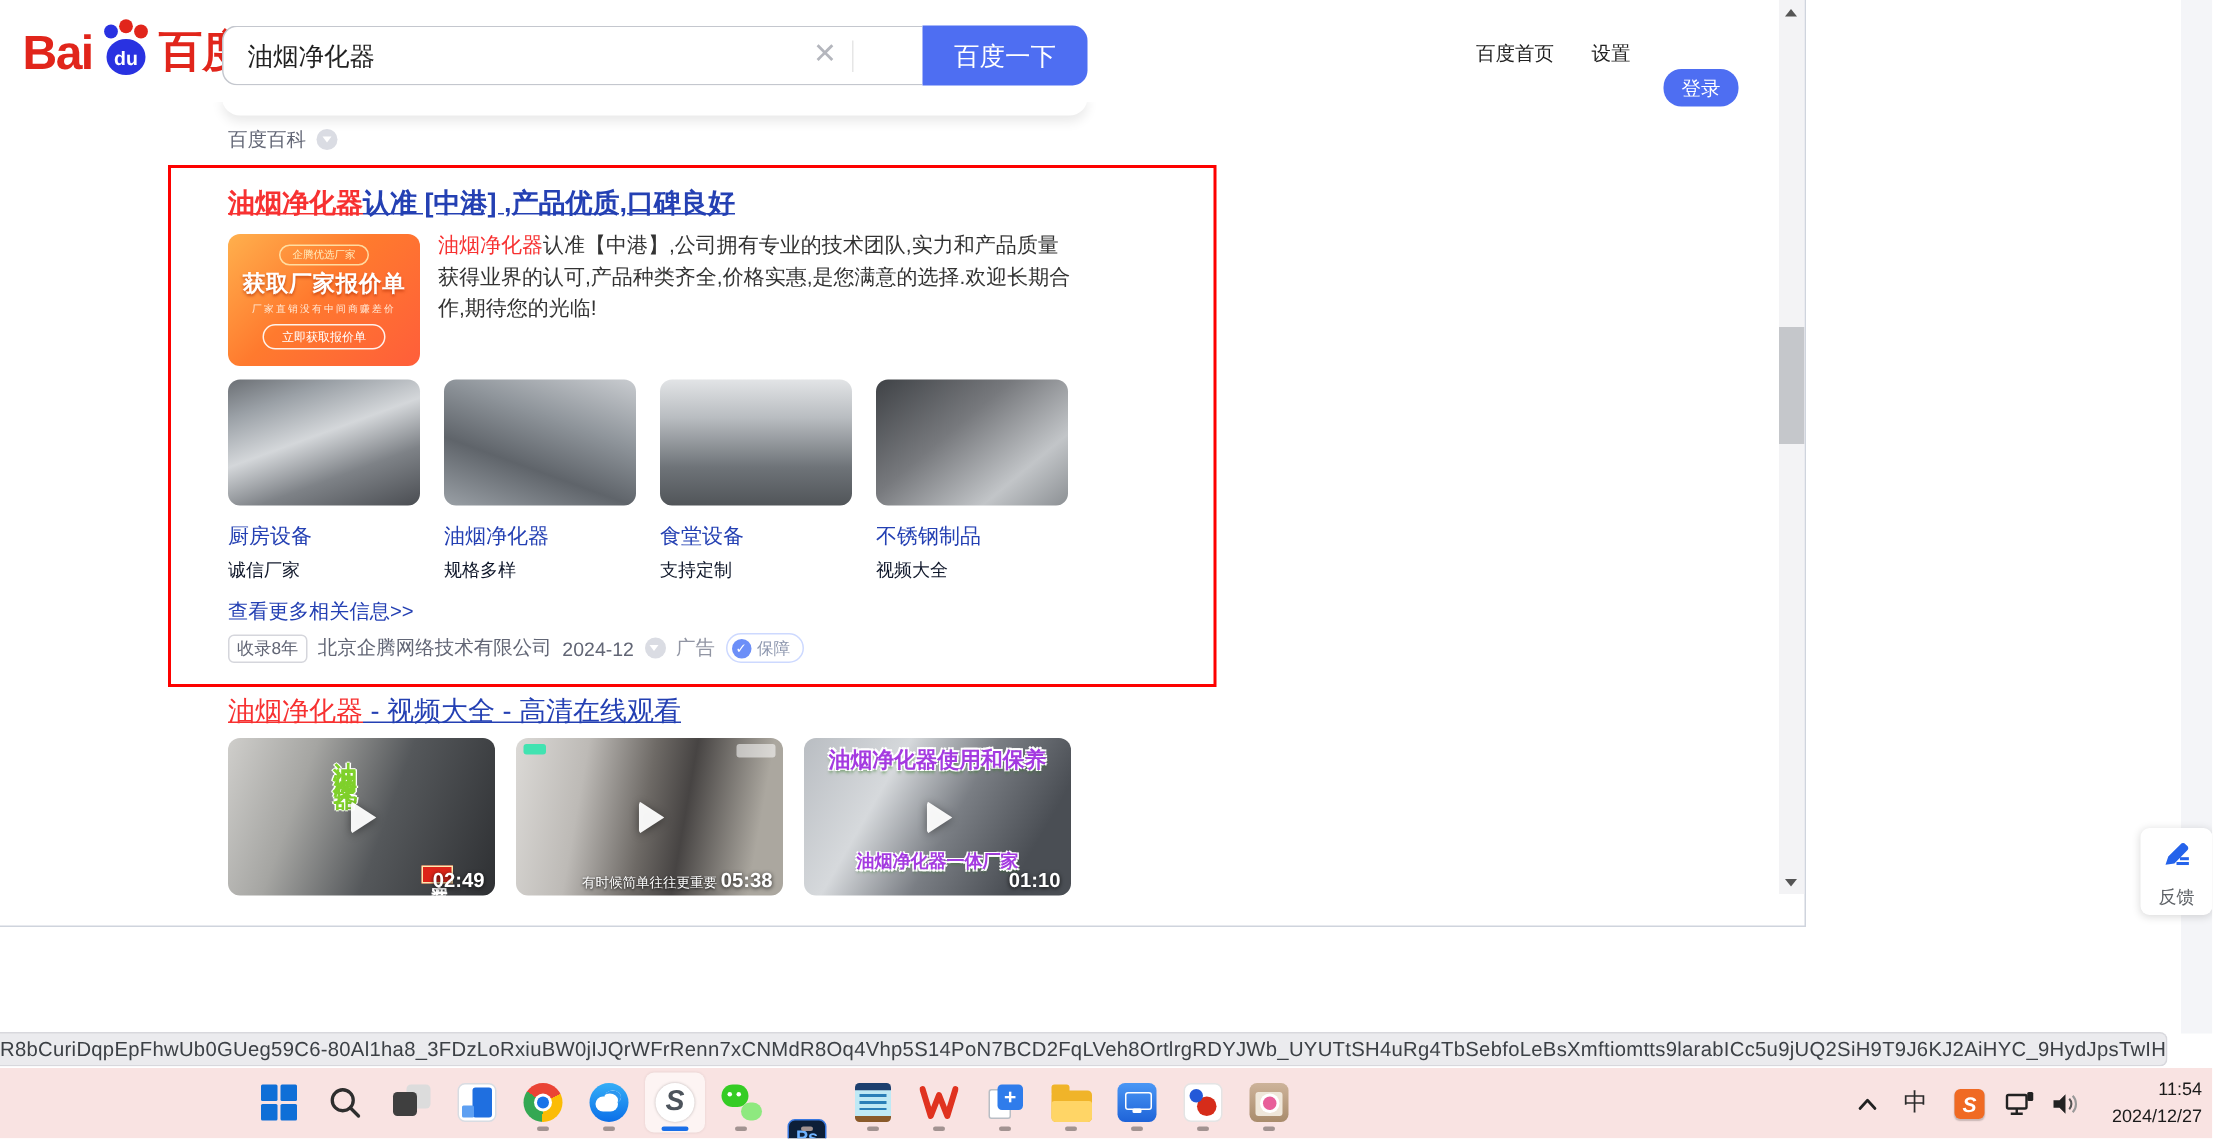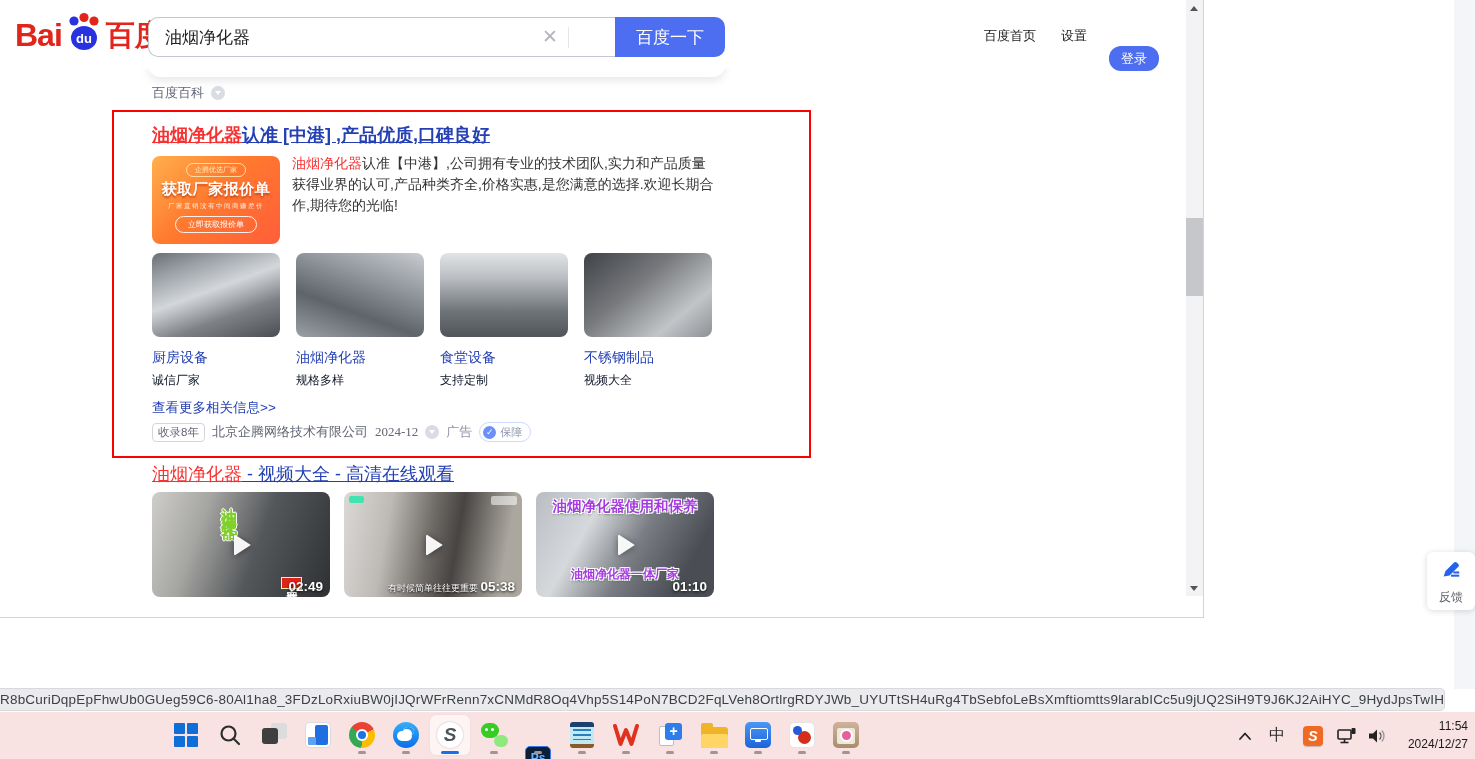--- a/index.html
+++ b/index.html
@@ -57,21 +57,21 @@
   .thumb { position:absolute; top:141px; width:128px; height:84px; border-radius:8px; cursor:pointer; }
   .k1 { background:linear-gradient(160deg,#6b6f74 0%,#9aa0a6 20%,#d4d7da 45%,#7e8287 70%,#4a4d52 100%); }
   .k2 { background:linear-gradient(200deg,#c9ccd0 0%,#8f959b 35%,#5f646a 65%,#9aa0a6 100%); }
   .k3 { background:linear-gradient(180deg,#e2e4e6 0%,#b9bdc1 30%,#6e7378 70%,#515559 100%); }
   .k4 { background:linear-gradient(140deg,#3f4246 0%,#77797d 40%,#c2c5c8 75%,#8c9094 100%); }
   .thumb-label { position:absolute; top:237px; font-size:14px; color:#2440b3; text-decoration:none; cursor:pointer; }
   .thumb-sub   { position:absolute; top:260px; font-size:12px; color:#0f172a; }
   .more-link { position:absolute; left:38px; top:287px; font-size:13.5px; color:#2440b3; text-decoration:none; cursor:pointer; }
   .meta-row { position:absolute; left:38px; top:310px; display:flex; align-items:center; gap:7px; }
   .age-pill { font-size:11.5px; color:#626675; border:1px solid #d5d6dc; border-radius:4px; padding:1px 5px; }
-  .meta-gray { font-size:13px; color:#9195a3;font-family:Liberation Serif, serif; }
+  .meta-gray { font-size:13px; color:#9195a3; }
   .guar-pill { display:flex; align-items:center; gap:4px; border:1px solid #cdd9ff; border-radius:10px; padding:1.5px 8px 1.5px 3px; cursor:pointer; }
   .guar-check { width:13px; height:13px; border-radius:50%; background:#6c8ff8; color:#fff; font-size:9px; line-height:13px; text-align:center; }
   .guar-txt { font-size:11px; color:#8b95ad; }
 
   
   .vid-title { position:absolute; left:152px; top:462px; font-size:18px; font-weight:400; cursor:pointer; }
   .vid-title em { color:#f73131; font-style:normal; text-decoration:underline; }
   .vid-title span { color:#2440b3; text-decoration:underline; }
   .video { position:absolute; top:492px; width:178px; height:105px; border-radius:8px; overflow:hidden; cursor:pointer; }
   .v1 { left:152px; background:linear-gradient(110deg,#cfcecb 0%,#a5a5a2 28%,#55585b 58%,#2e3033 100%); }

